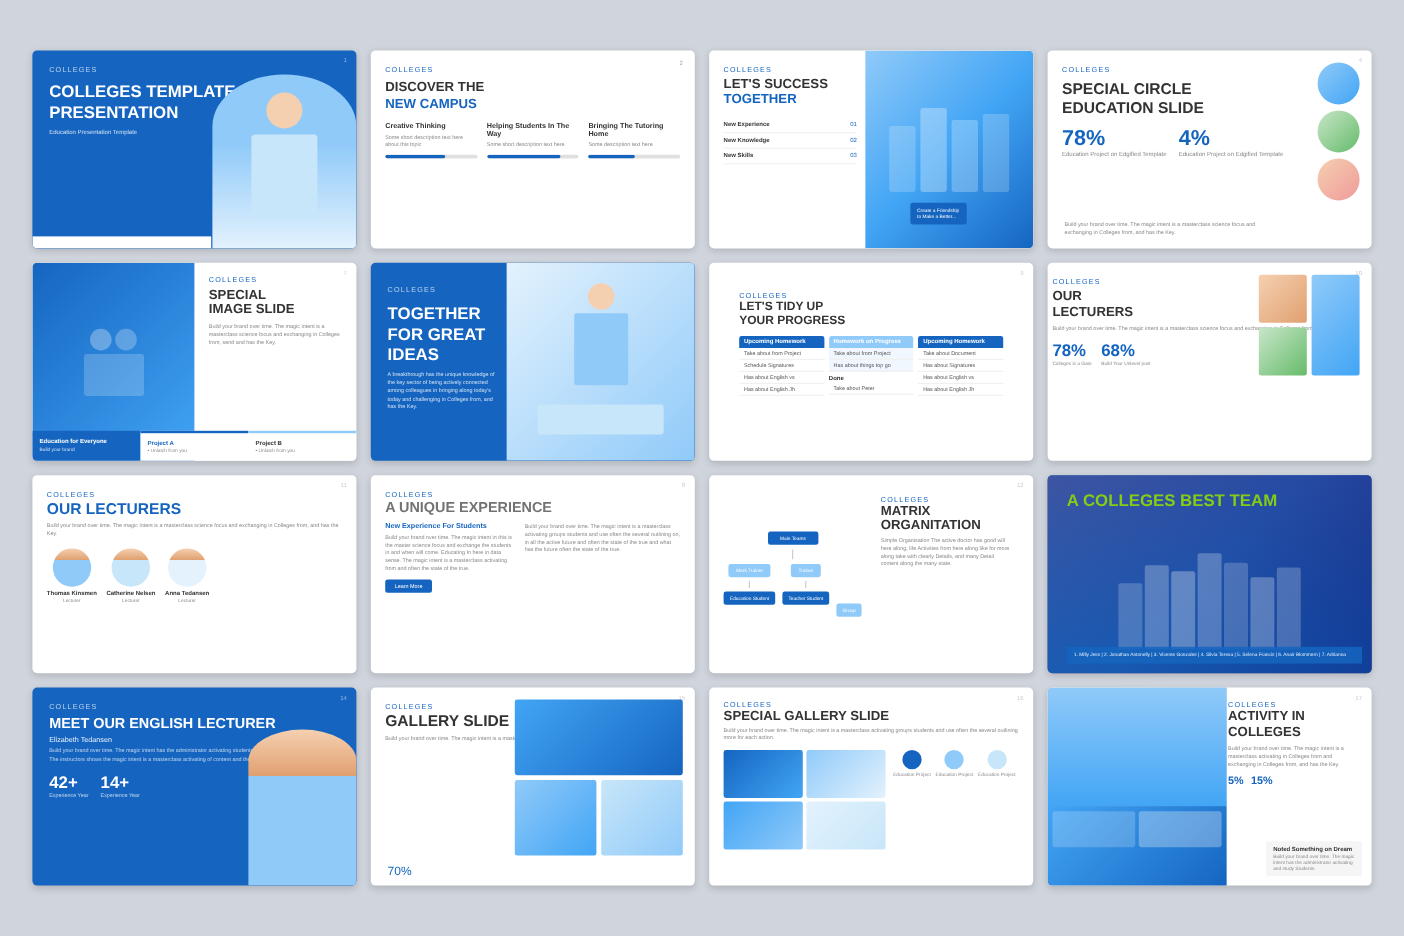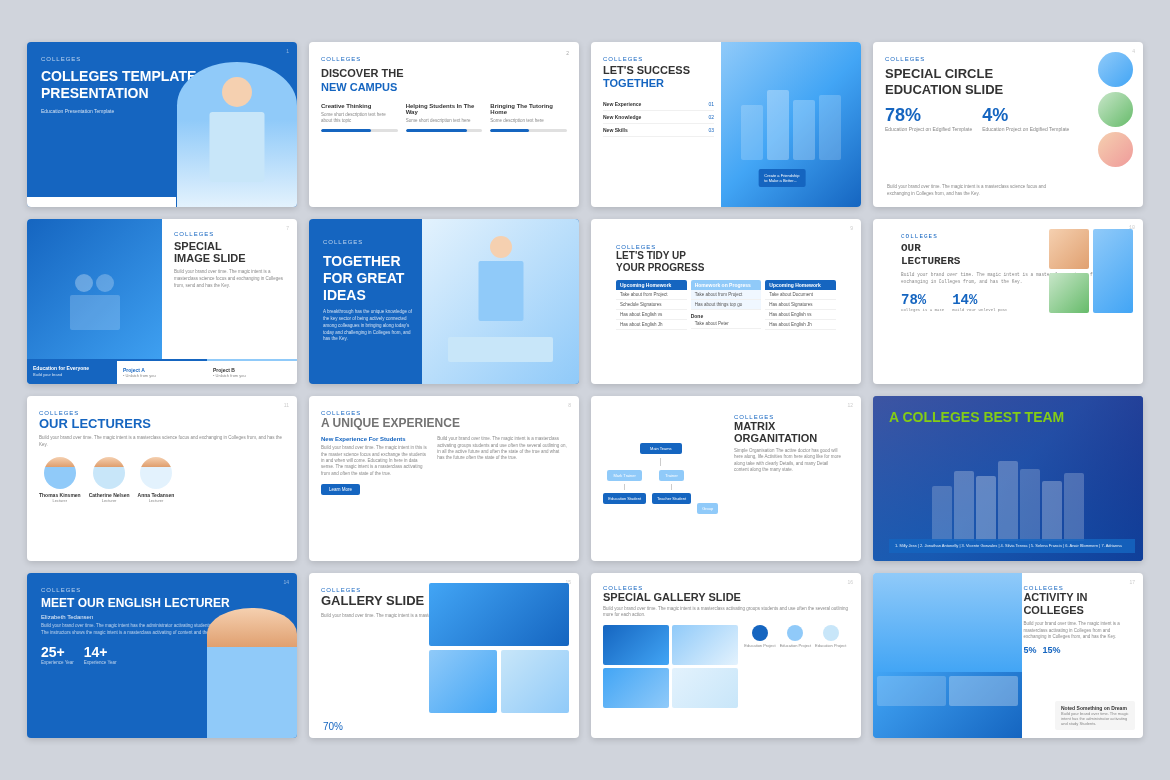--- a/index.html
+++ b/index.html
@@ -382,21 +382,21 @@
       border-bottom: 1px solid #f0f0f0;
     }
     .slide-7 .done-label {
       font-size: 5px;
       font-weight: 700;
       color: #333;
       margin-top: 3px;
     }
 
     
-    .slide-8 { padding: 14px 28px; font-family: Liberation Mono, monospace; }
+    .slide-8 { padding: 14px 4px; }
     .slide-8 .tag {
       color: #1565c0;
       font-size: 6px;
       letter-spacing: 1px;
       text-transform: uppercase;
     }
     .slide-8 .title {
       font-size: 11px;
       font-weight: 700;
       color: #333;
@@ -956,21 +956,21 @@
     <span class="page-num">10</span>
     <div class="tag">COLLEGES</div>
     <div class="title" style="font-size:11px;font-weight:700;color:#333;text-transform:uppercase;line-height:1.2">OUR<br>LECTURERS</div>
     <div class="description">Build your brand over time. The magic intent is a masterclass science focus and exchanging in Colleges from, and has the Key.</div>
     <div class="stats" style="margin-top:6px">
       <div>
         <div class="stat-pct">78%</div>
         <div class="stat-label">Colleges is a Gate</div>
       </div>
       <div>
-        <div class="stat-pct">14%</div>
+        <div class="stat-pct">68%</div>
         <div class="stat-label">Build Your
 Unlevel post</div>
       </div>
     </div>
     <div class="photo-grid">
       <div class="photo-box" style="background:linear-gradient(135deg,#f5d0b0,#e0a070)"></div>
       <div class="photo-box tall" style="background:linear-gradient(135deg,#90caf9,#42a5f5)"></div>
       <div class="photo-box" style="background:linear-gradient(135deg,#c8e6c9,#66bb6a)"></div>
     </div>
   </div>
@@ -1069,21 +1069,21 @@
 
   <div class="slide slide-13">
     <span class="page-num" style="color:rgba(255,255,255,0.5)">14</span>
     <div class="tag">COLLEGES</div>
     <div class="title">MEET OUR
 ENGLISH LECTURER</div>
     <div class="name">Elizabeth Tedansen</div>
     <div class="description">Build your brand over time. The magic intent has the administrator activating students and exchanging in Colleges from. The instructors shows the magic intent is a masterclass activating of content and then.</div>
     <div class="stats">
       <div>
-        <div class="stat-num">25+</div>
+        <div class="stat-num">42+</div>
         <div class="stat-label">Experience Year</div>
       </div>
       <div>
         <div class="stat-num">14+</div>
         <div class="stat-label">Experience Year</div>
       </div>
     </div>
     <div class="person-photo"></div>
   </div>
 

